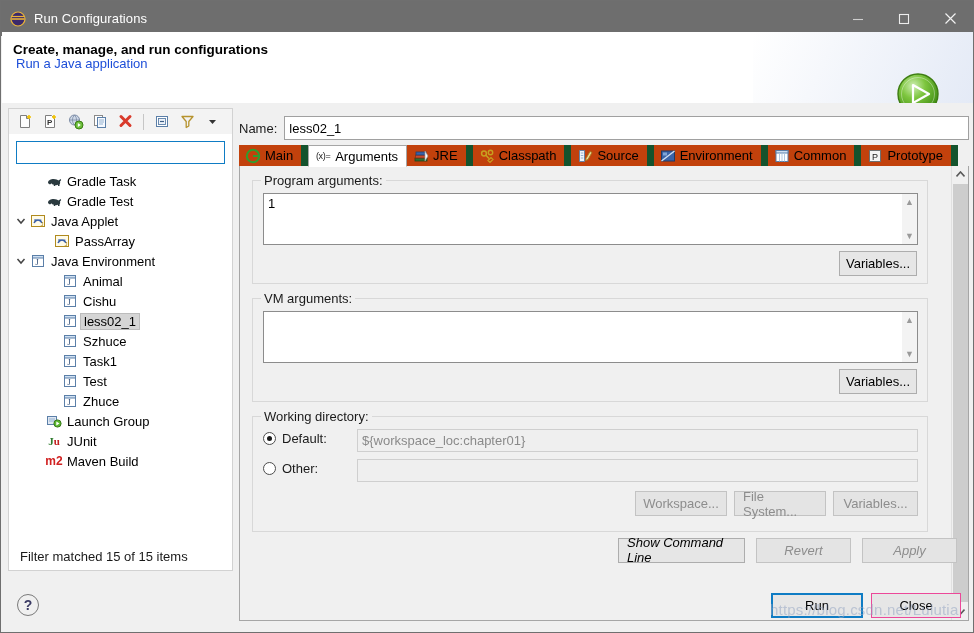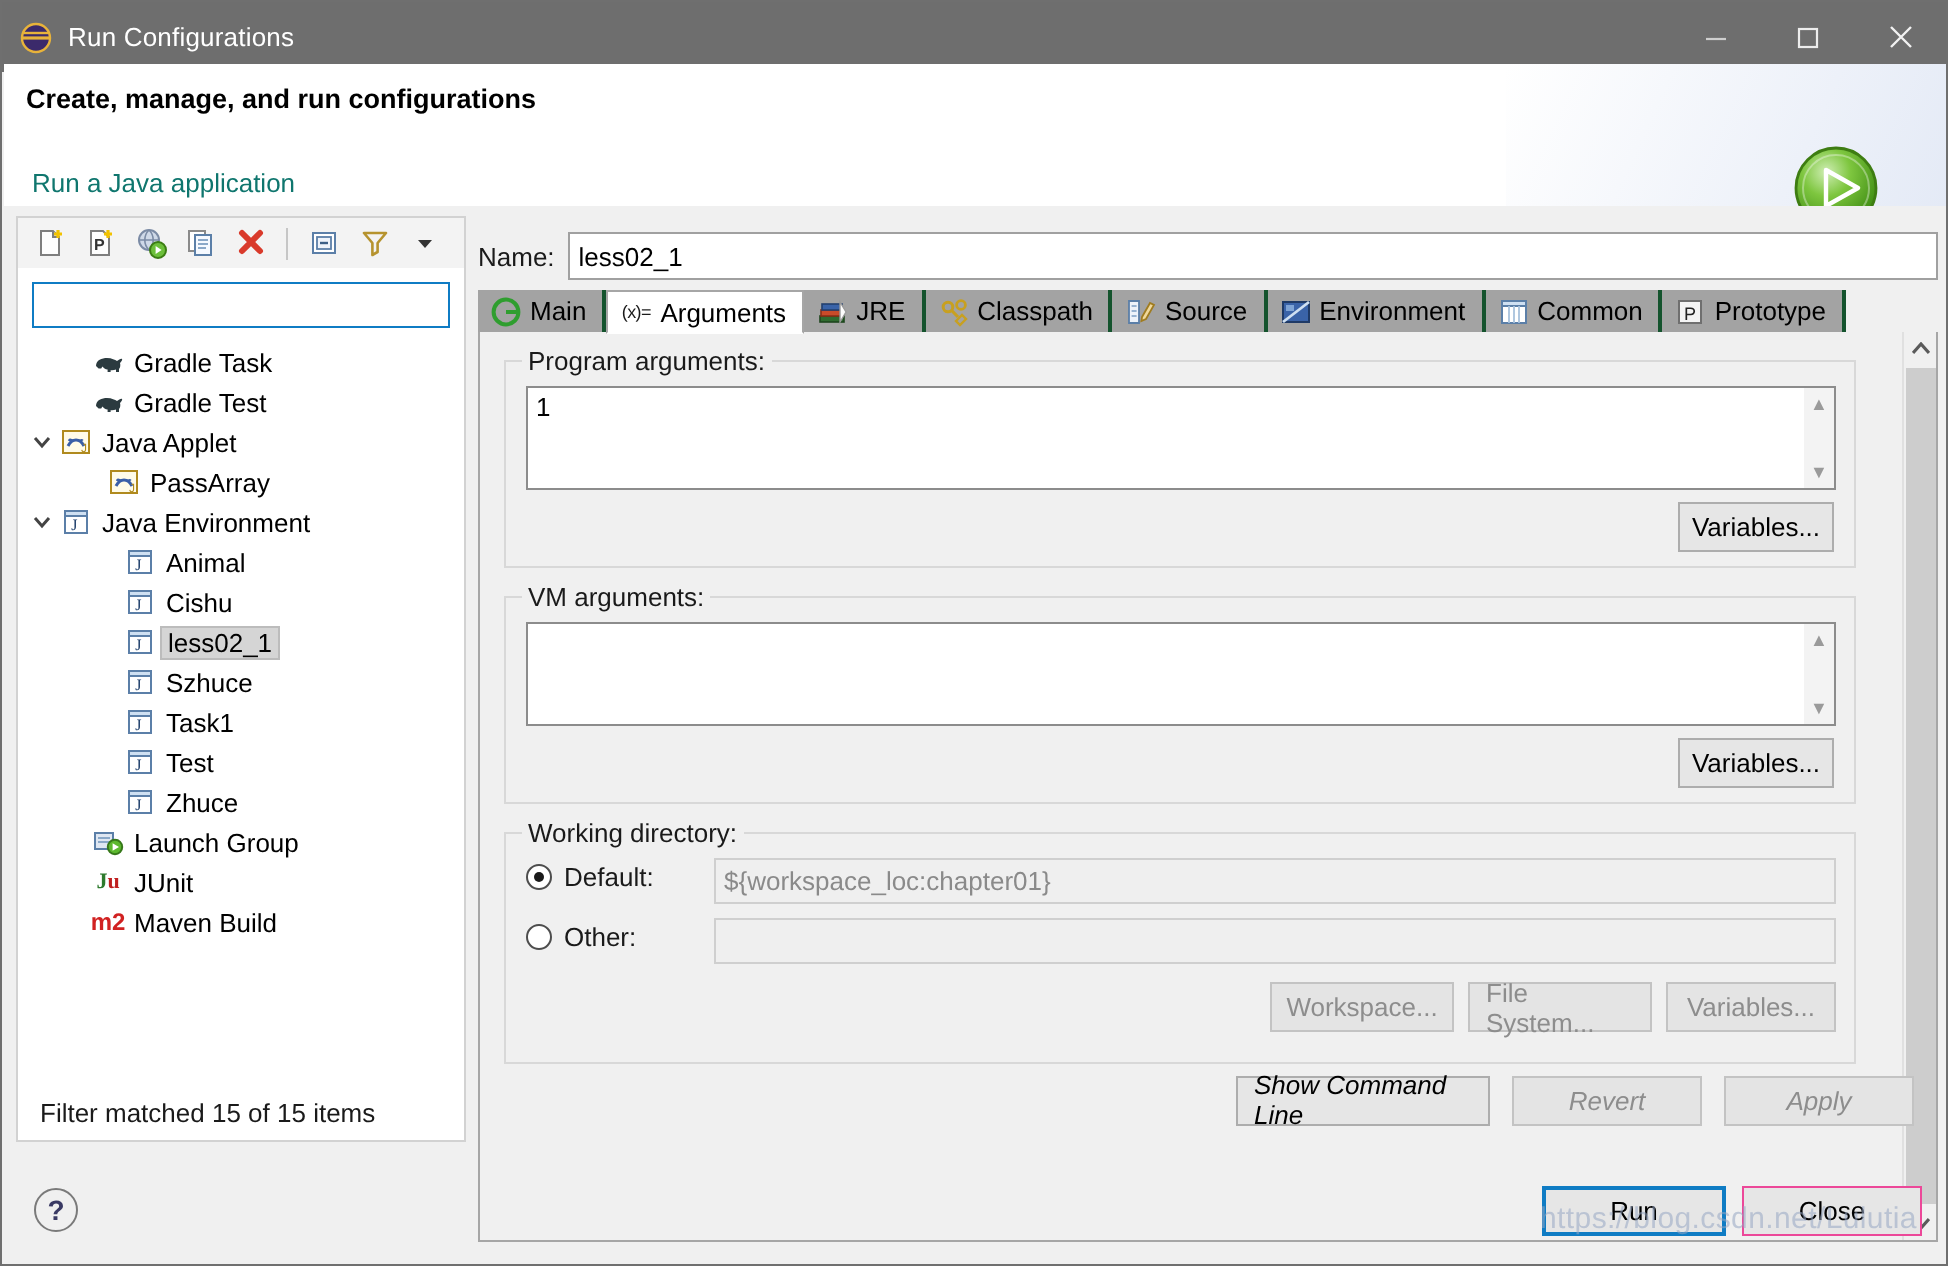--- a/index.html
+++ b/index.html
@@ -44,22 +44,22 @@
   .header {
     position: absolute; left: 1px; top: 31px; width: 971px; height: 71px;
     background: #ffffff;
     overflow: hidden;
   }
   .header .h-title {
     position: absolute; left: 11px; top: 10px;
     font-size: 13.5px; font-weight: bold; color: #000;
   }
   .header .h-sub {
-    position: absolute; left: 14px; top: 52px;
-    font-size: 13px; color: #0f766e;
+    position: absolute; left: 14px; top: 24px;
+    font-size: 13px; color: #1d4ed8;
   }
   .header .h-wash {
     position:absolute; right:0; top:0; width: 220px; height: 71px;
     background: linear-gradient(115deg, rgba(255,255,255,1) 0%, rgba(228,234,246,1) 100%);
   }
   .runbig {
     position: absolute; right: 30px; top: 40px;
     width: 48px; height: 48px;
   }
 
@@ -137,22 +137,22 @@
   .tabstrip {
     position: absolute; left: 0; top: 37px; width: 730px; height: 22px;
     display: flex; align-items: flex-end;
     border-bottom: 1px solid #a6a6a6;
   }
   .tab {
     height: 21px; display: flex; align-items: center; gap: 4px;
     padding: 0 8px 0 6px;
     font-size: 13px; color: #000;
     position: relative;
-    border-right: 2px solid #14532d;
-    background: #a3a3a3;
+    border-right: 7px solid #14532d;
+    background: #c2410c;
   }
   .tab:last-child { }
   .tab.active {
     background: #ffffff;
     border: 1px solid #a6a6a6; border-bottom: 1px solid #ffffff;
     margin-bottom: -1px; height: 22px;
     z-index: 3;
   }
   .tab .ticn { width: 16px; height: 16px; display:flex; align-items:center; justify-content:center; flex:0 0 auto;}
 

